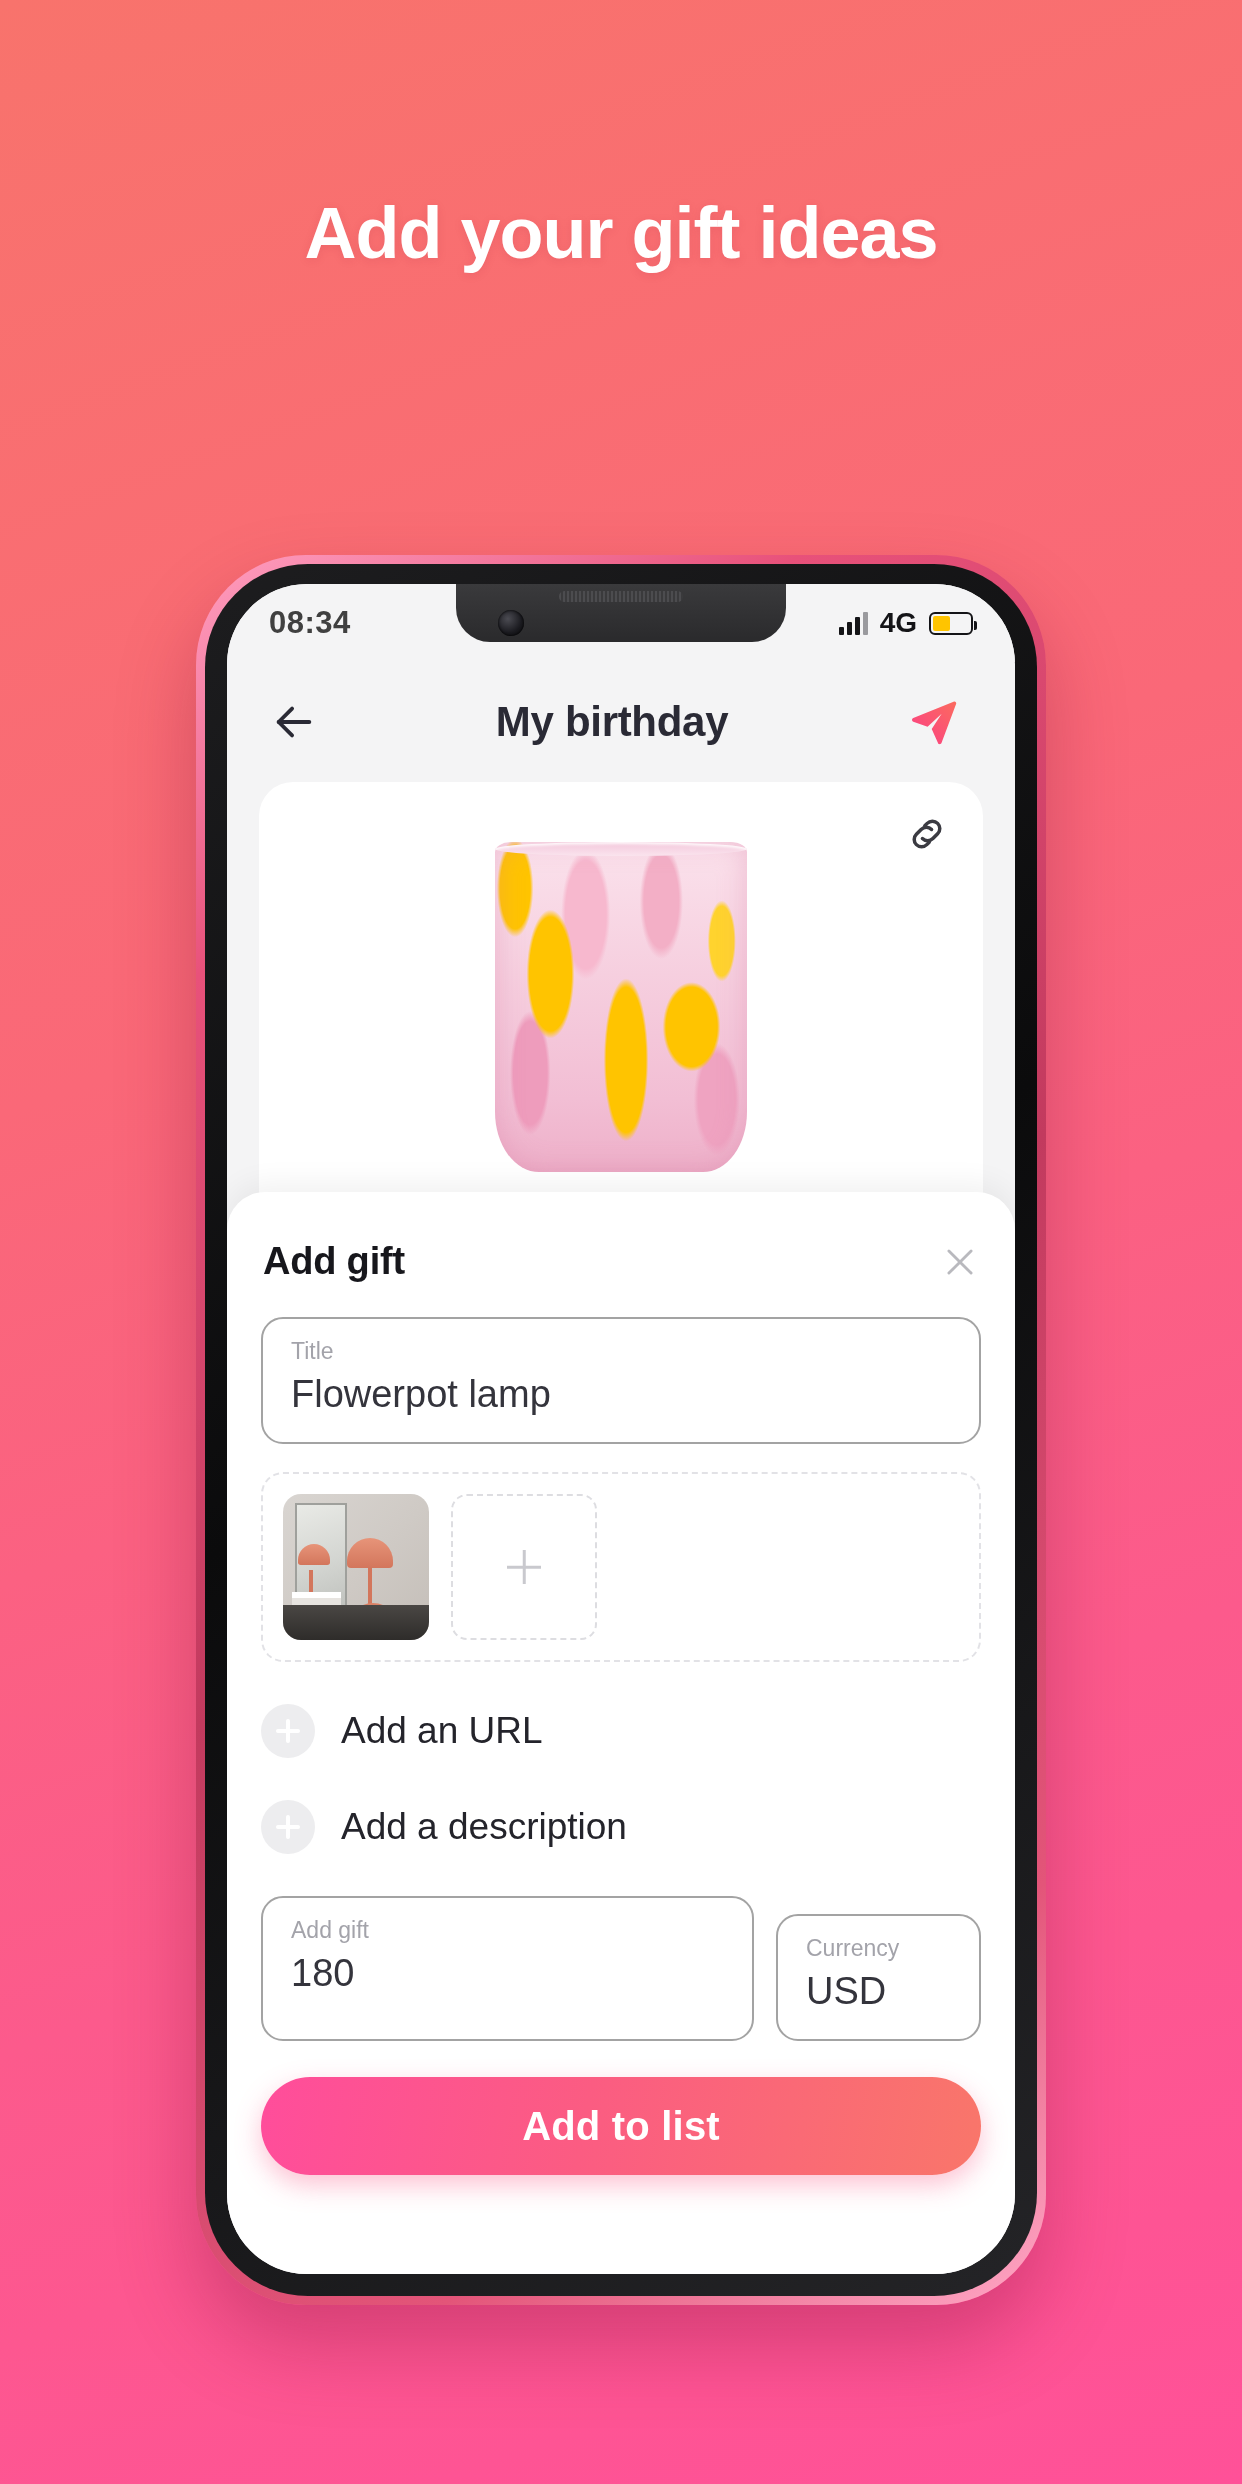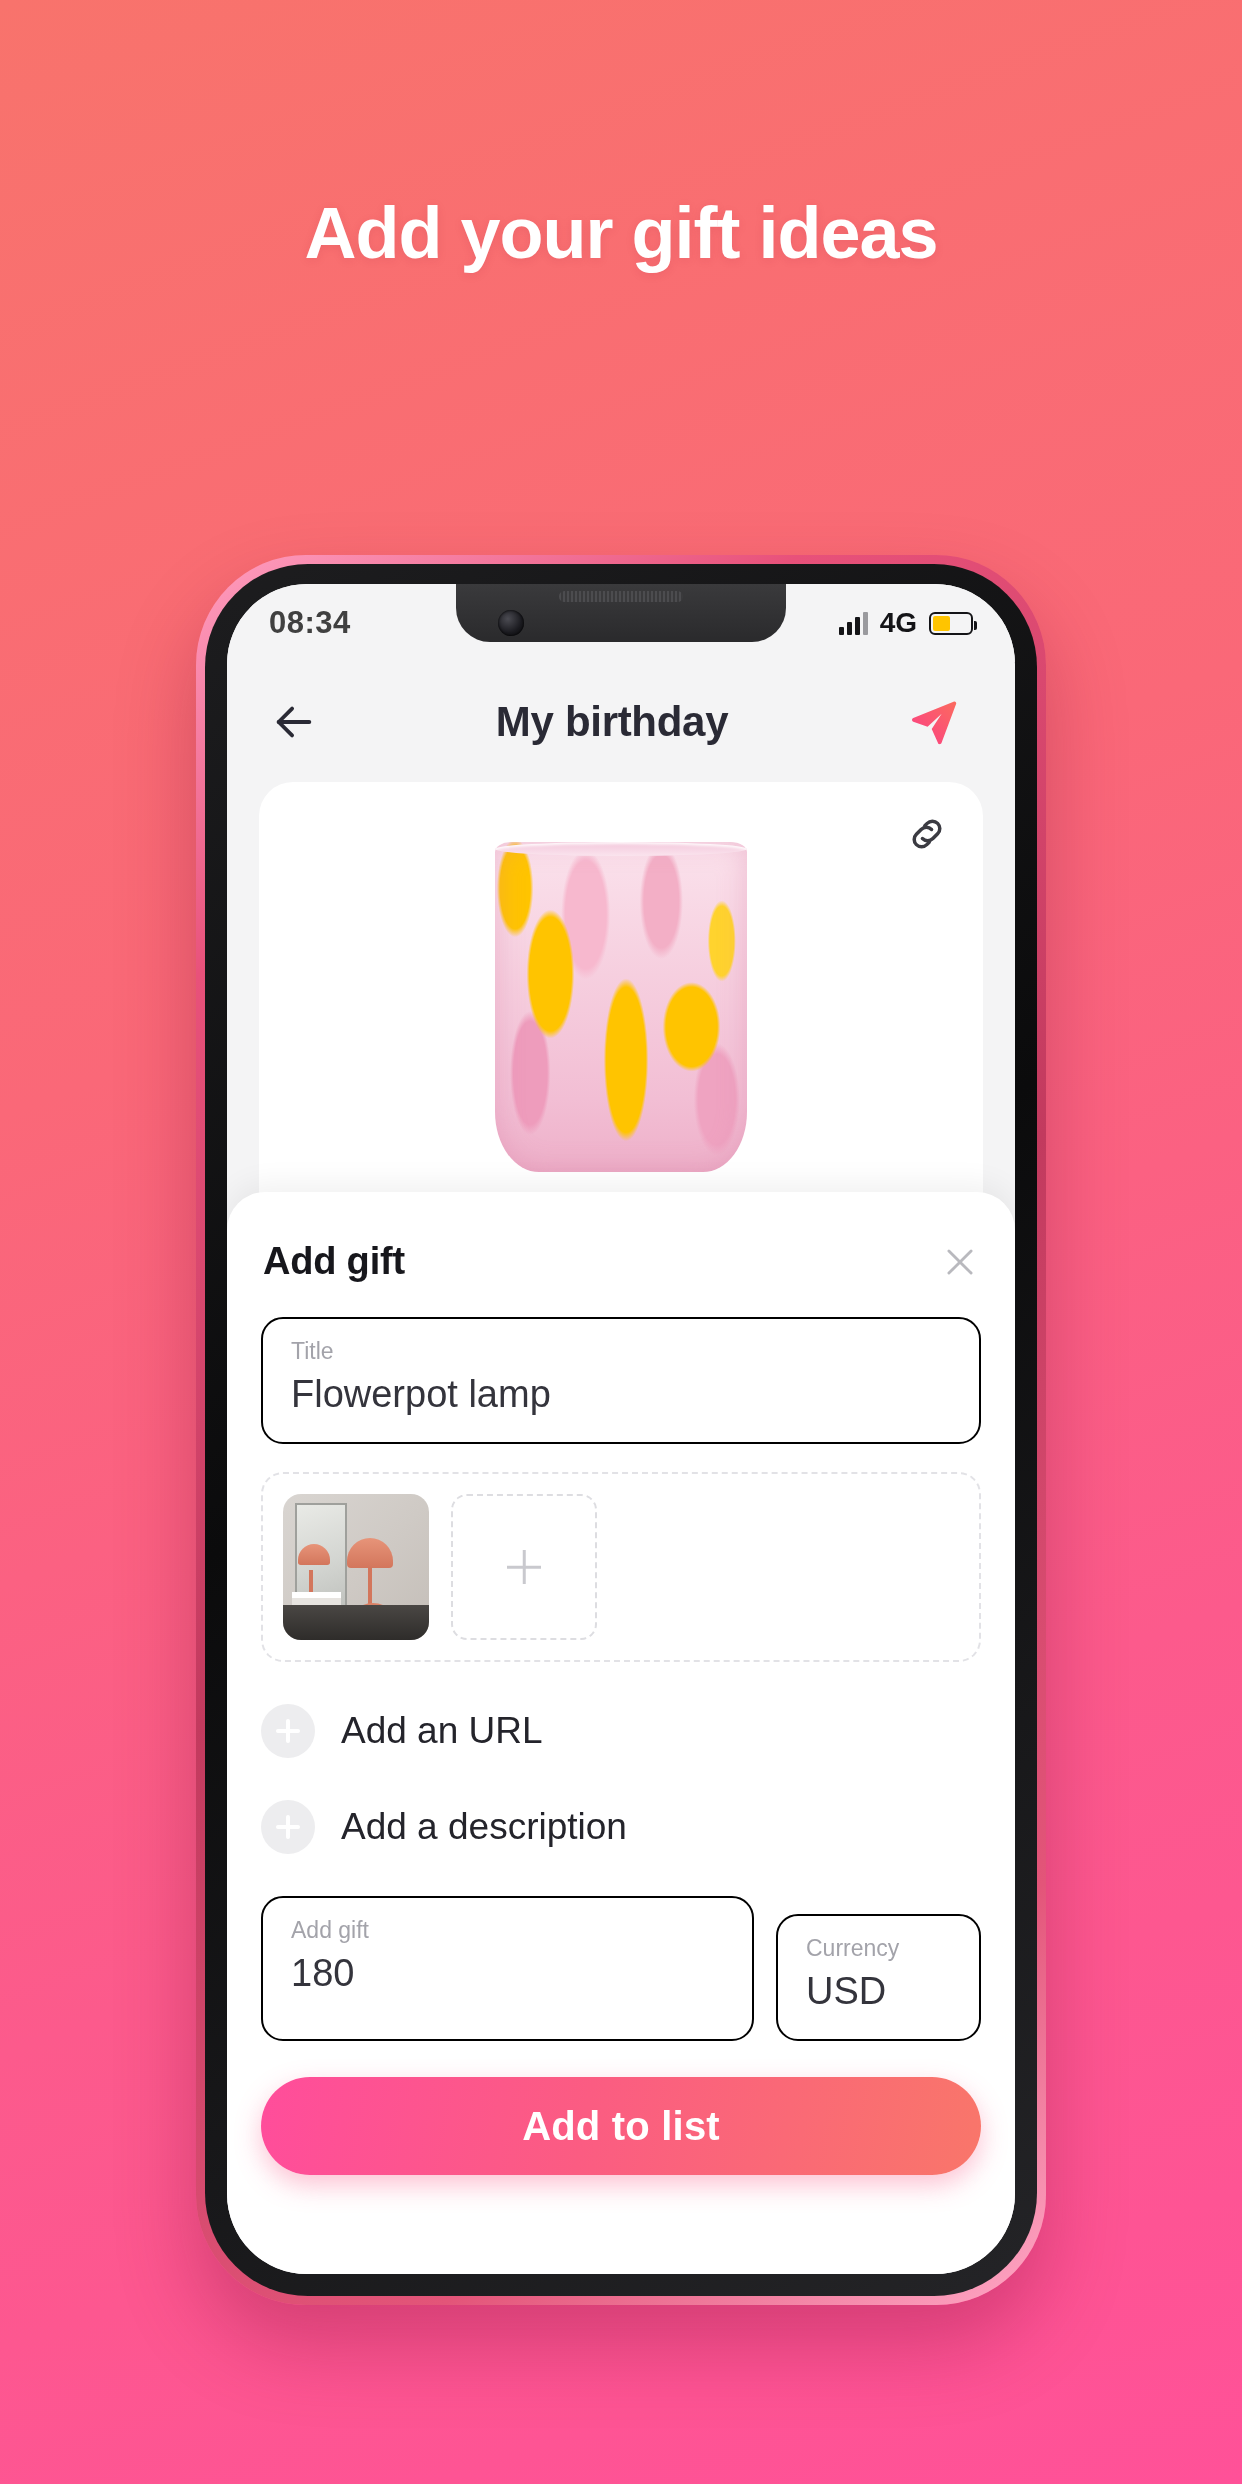--- a/index.html
+++ b/index.html
@@ -151,21 +151,21 @@
   }
   .sheet-head {
     display:flex; align-items:center; justify-content:space-between;
     padding:48px 2px 34px 2px;
   }
   .sheet-title { font-size:38px; font-weight:bold; color:#17171C; letter-spacing:-.2px; }
   .close-x { width:38px; height:38px; cursor:pointer; }
 
   
   .field {
-    border:2px solid #000000; border-radius:22px;
+    border:2px solid #a3a3a3; border-radius:22px;
     padding:18px 28px 22px 28px; background:#fff;
   }
   .field-label { font-size:23px; color:#A3A3AA; line-height:1.3; }
   .field-value { font-size:38px; color:#34343C; line-height:1.35; margin-top:2px; }
 
   
   .photo-row {
     margin-top:28px;
     border:2.5px dashed #E2E2E6; border-radius:22px;
     padding:20px; display:flex; gap:22px; align-items:center;

